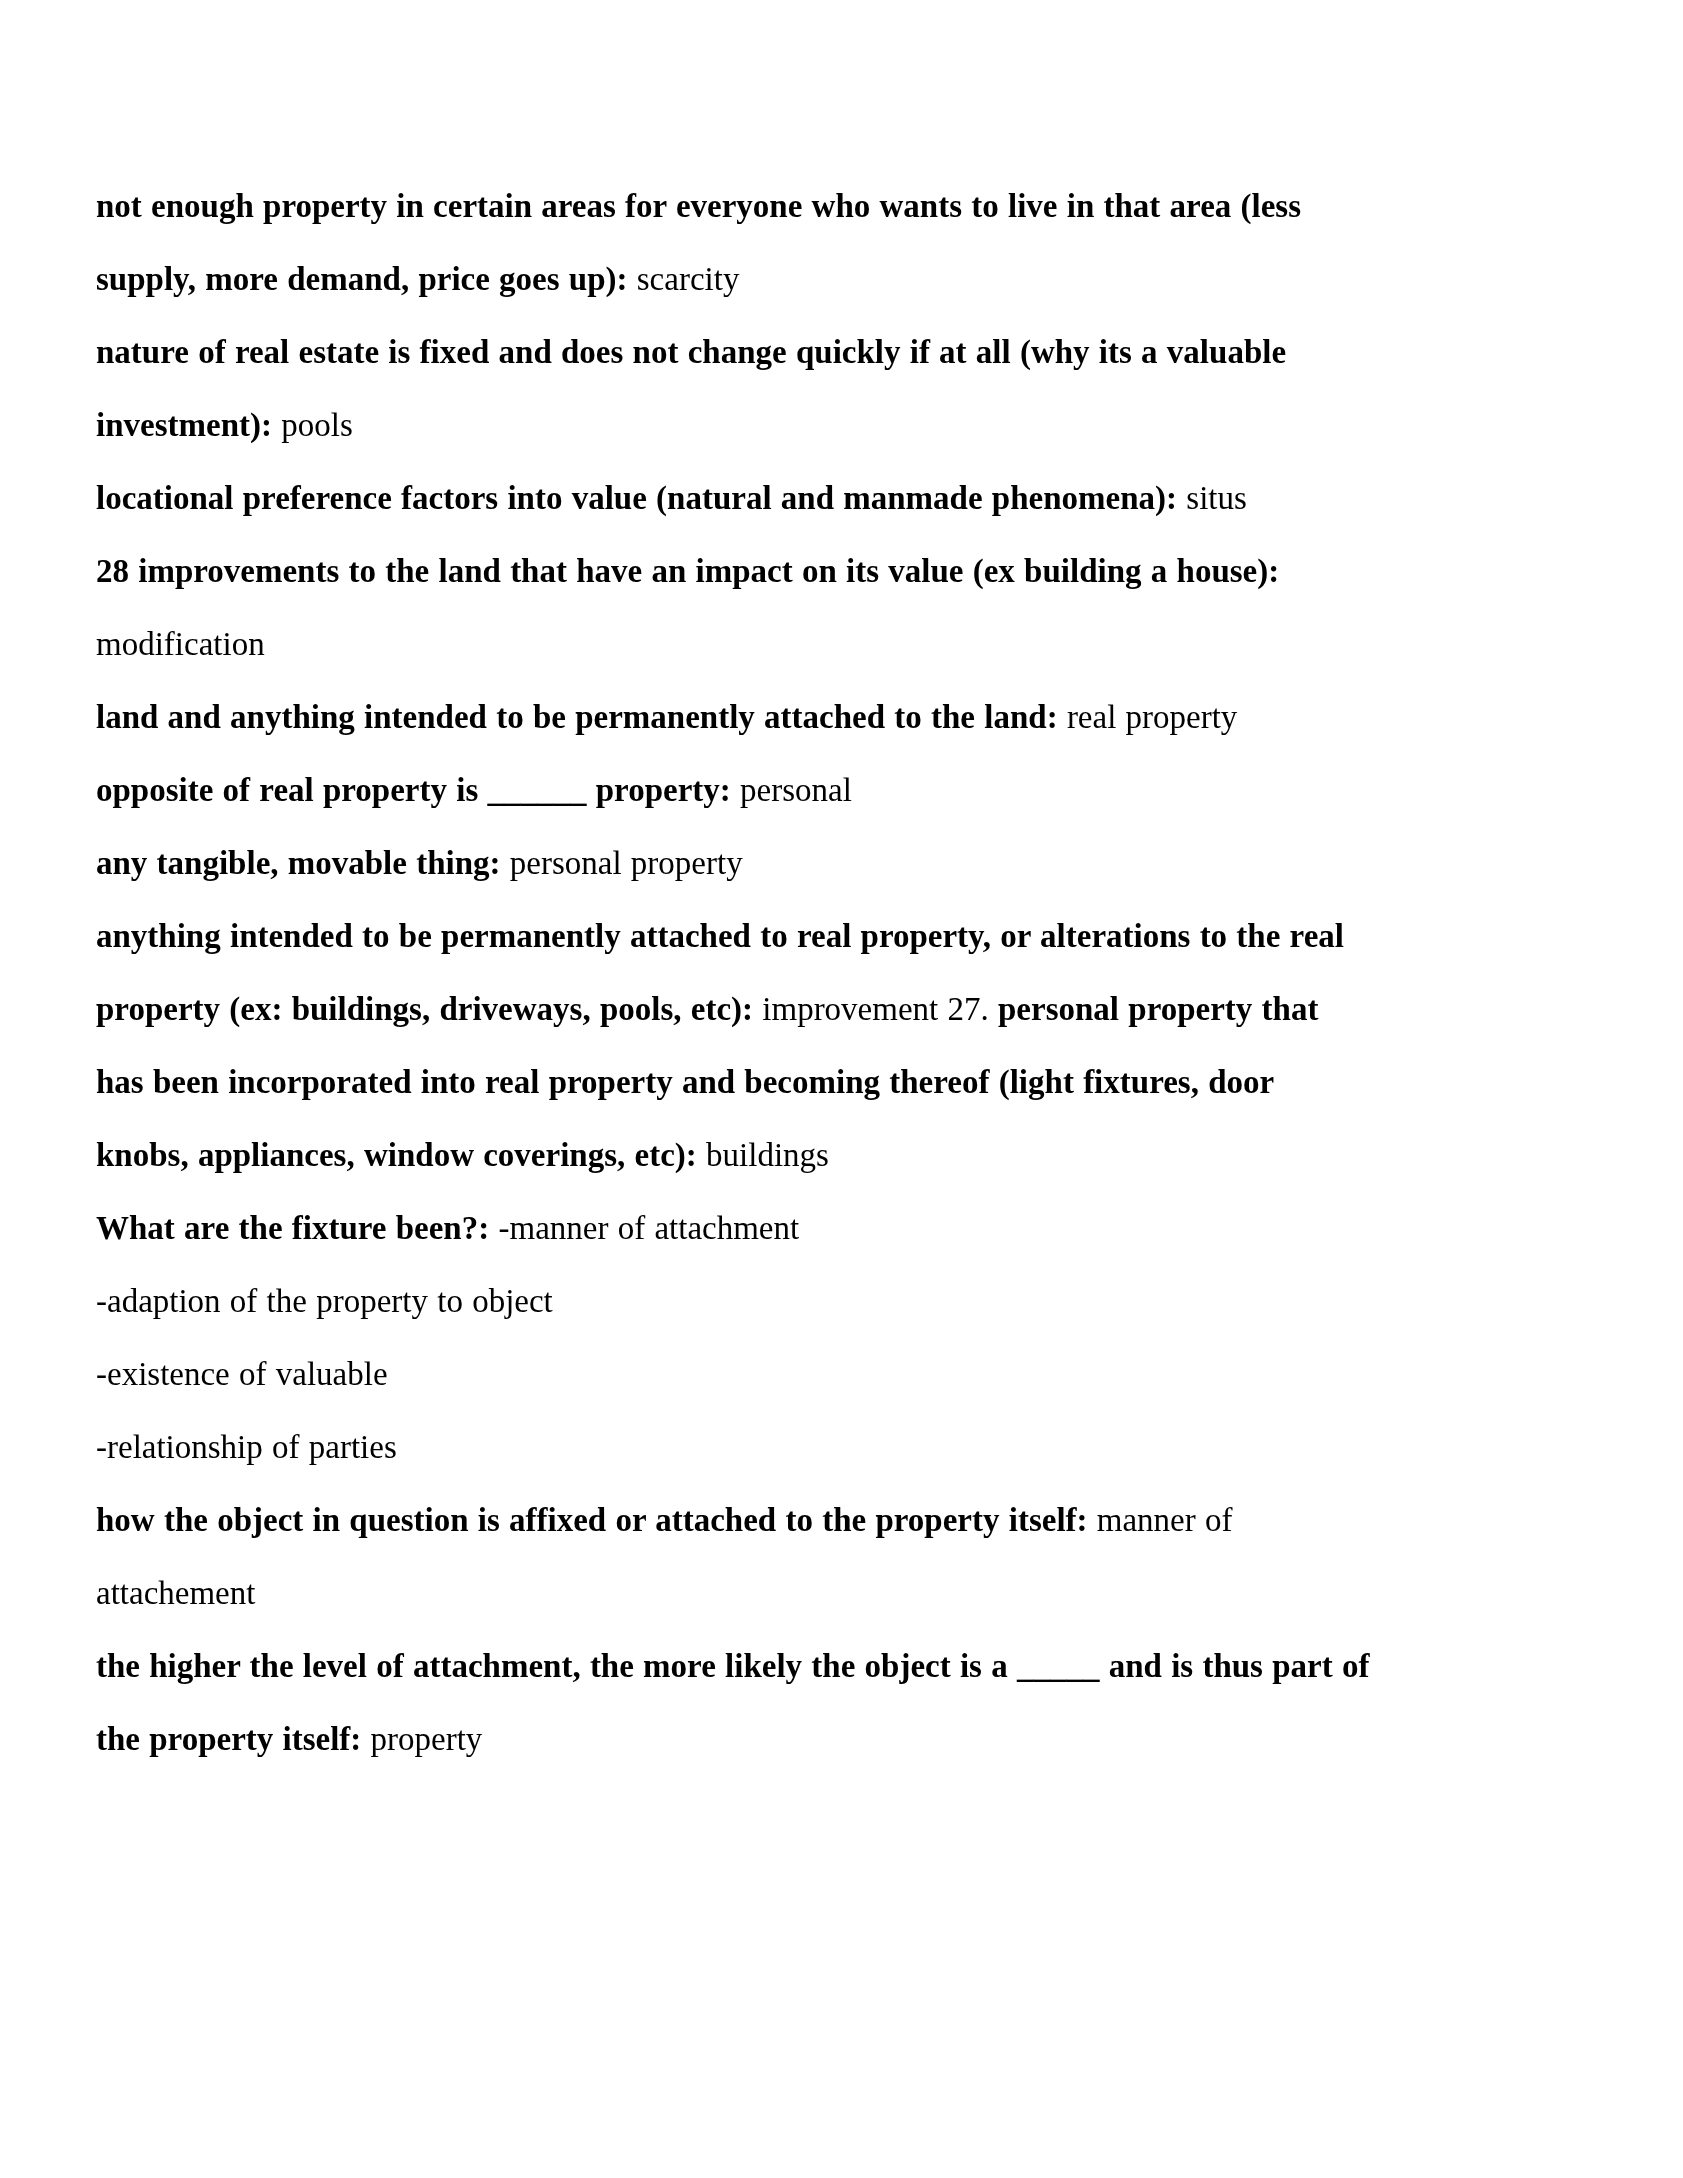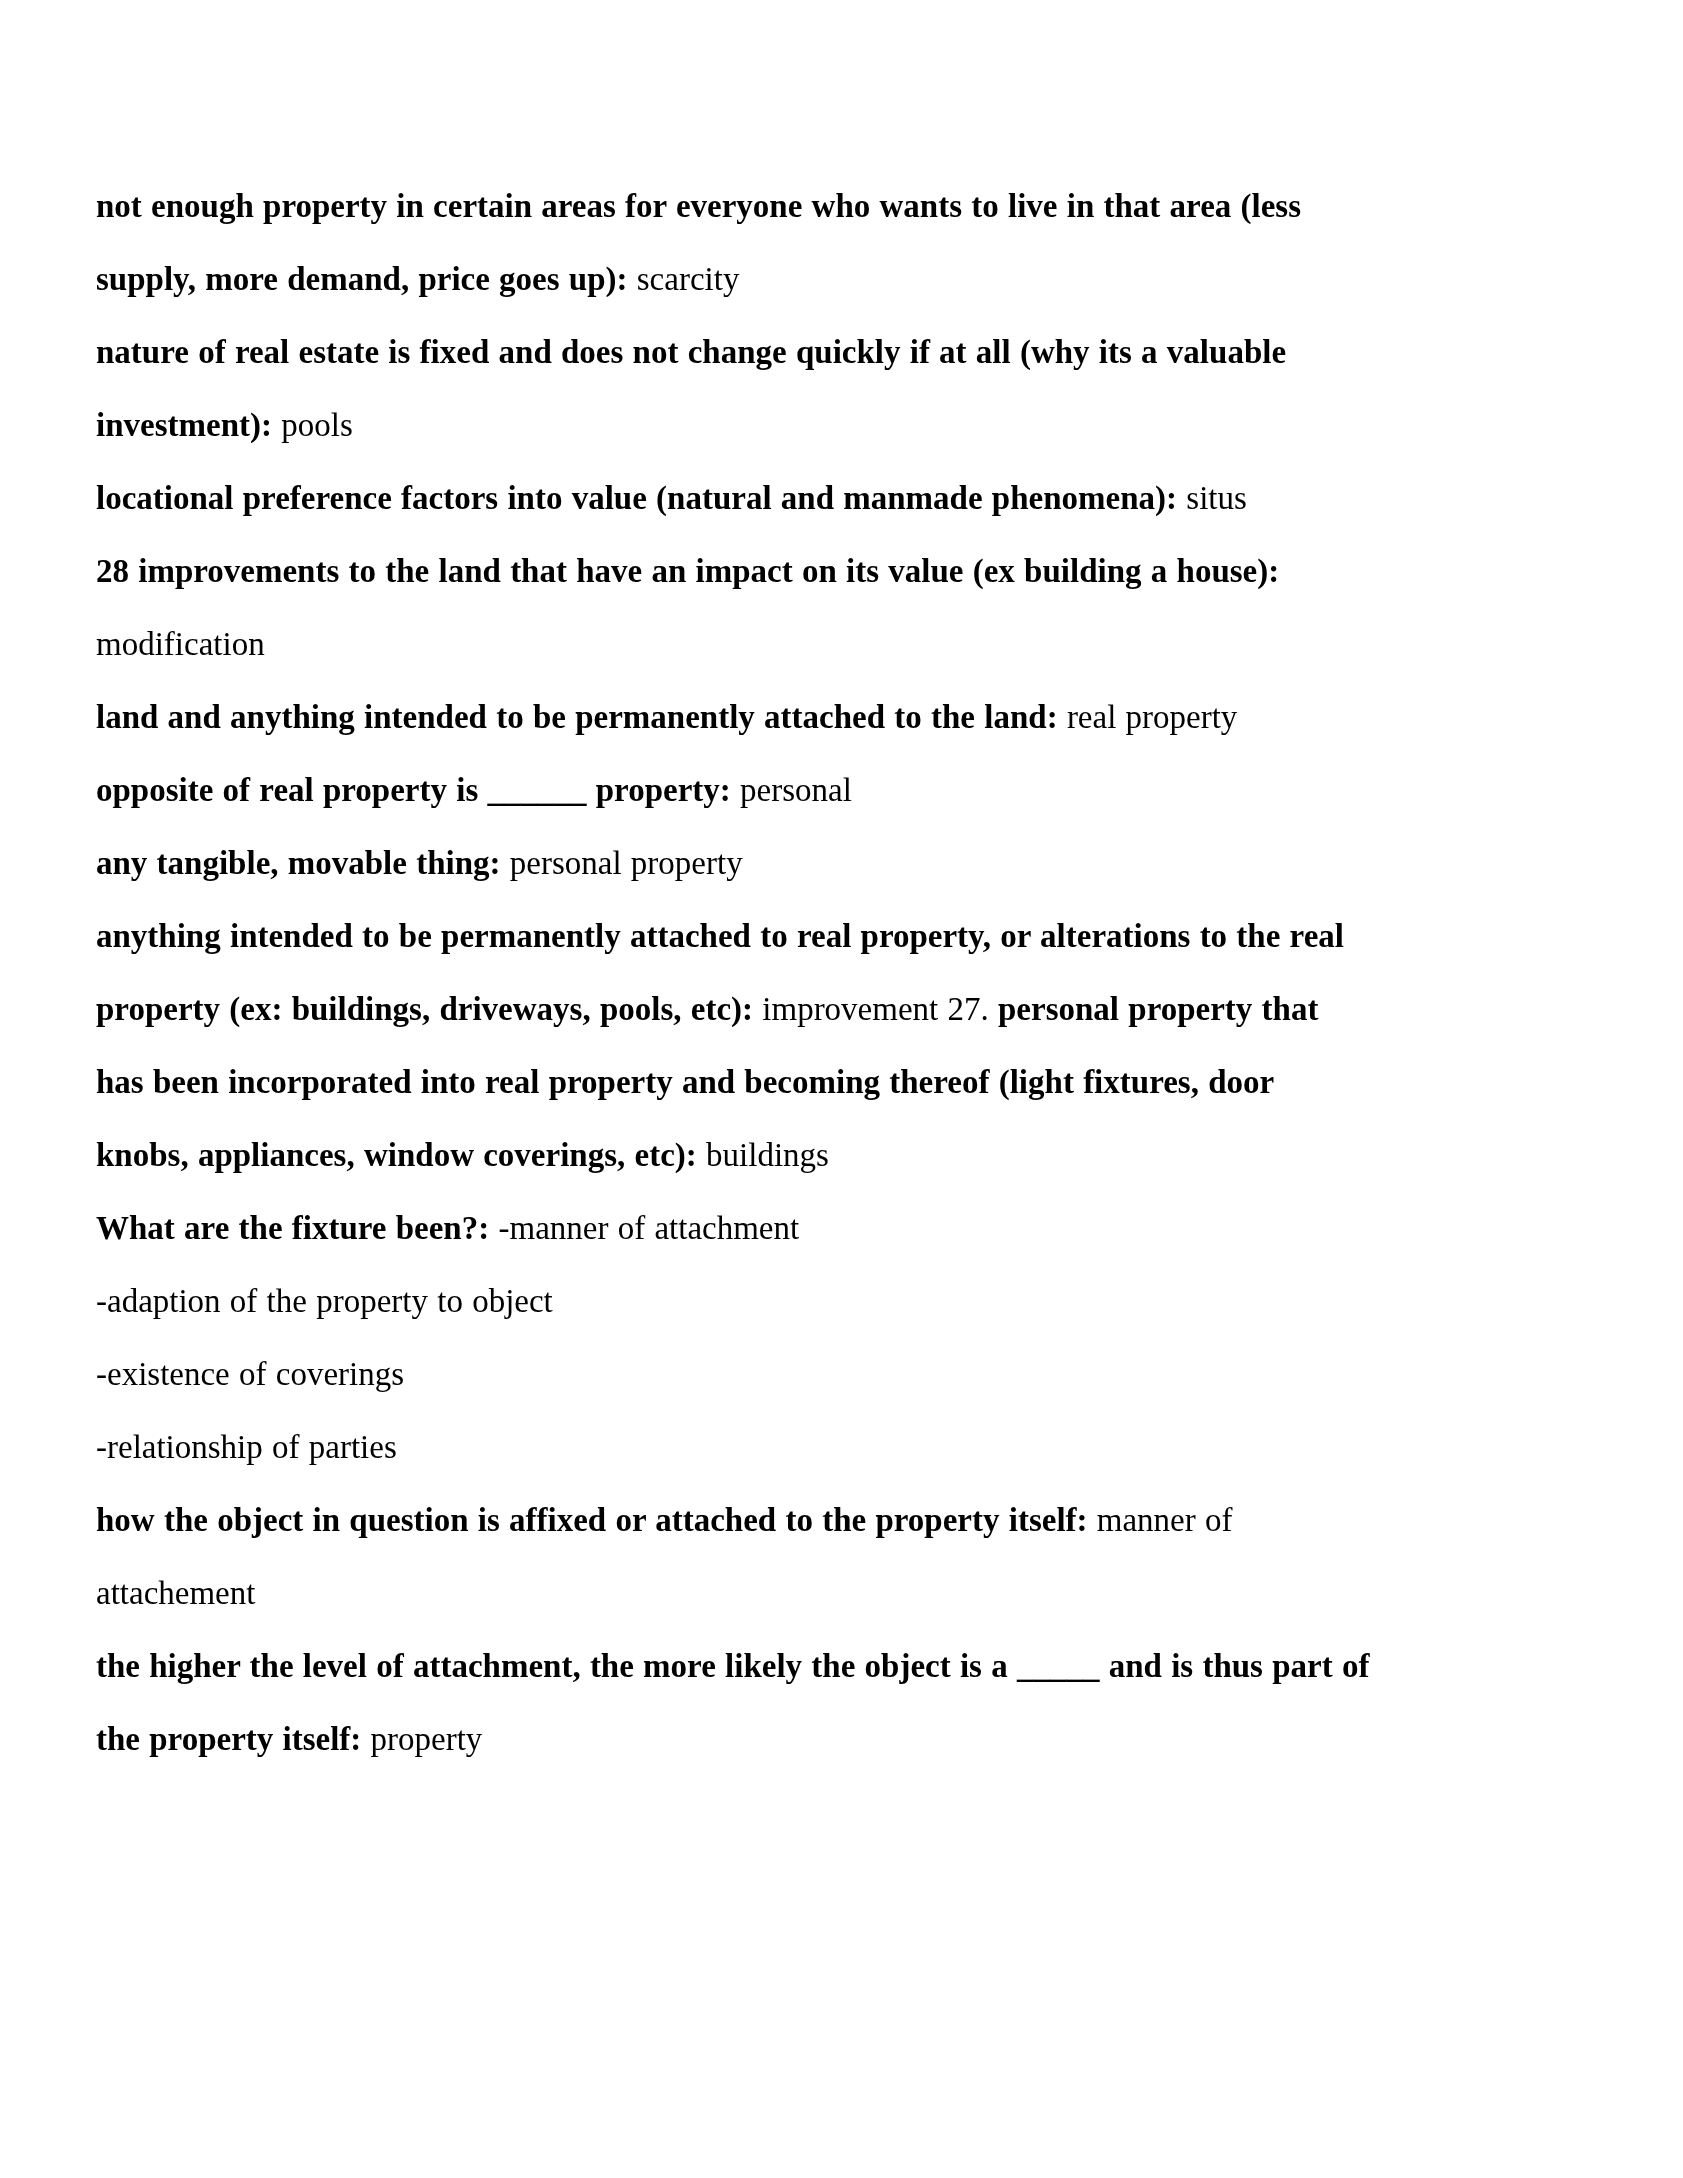--- a/index.html
+++ b/index.html
@@ -44,19 +44,19 @@
       <p><b>not enough property in certain areas for everyone who wants to live in that area (less supply, more demand, price goes up):</b><span> scarcity</span></p>
       <p><b>nature of real estate is fixed and does not change quickly if at all (why its a valuable investment):</b><span> pools</span></p>
       <p><b>locational preference factors into value (natural and manmade phenomena):</b><span> situs</span></p>
       <p><b>28 improvements to the land that have an impact on its value (ex building a house):</b><span> modification</span></p>
       <p><b>land and anything intended to be permanently attached to the land:</b><span> real property</span></p>
       <p><b>opposite of real property is ______ property:</b><span> personal</span></p>
       <p><b>any tangible, movable thing:</b><span> personal property</span></p>
       <p><b>anything intended to be permanently attached to real property, or alterations to the real property (ex: buildings, driveways, pools, etc):</b><span> improvement 27. </span><b>personal property that has been incorporated into real property and becoming thereof (light fixtures, door knobs, appliances, window coverings, etc):</b><span> buildings</span></p>
       <p><b>What are the fixture been?:</b><span> -manner of attachment</span></p>
       <p><span>-adaption of the property to object</span></p>
-      <p><span>-existence of coverings</span></p>
+      <p><span>-existence of valuable</span></p>
       <p><span>-relationship of parties</span></p>
       <p><b>how the object in question is affixed or attached to the property itself:</b><span> manner of attachement</span></p>
       <p><b>the higher the level of attachment, the more likely the object is a _____ and is thus part of the property itself:</b><span> property</span></p>
     </div>
 </div>
 
 
 </body></html>

